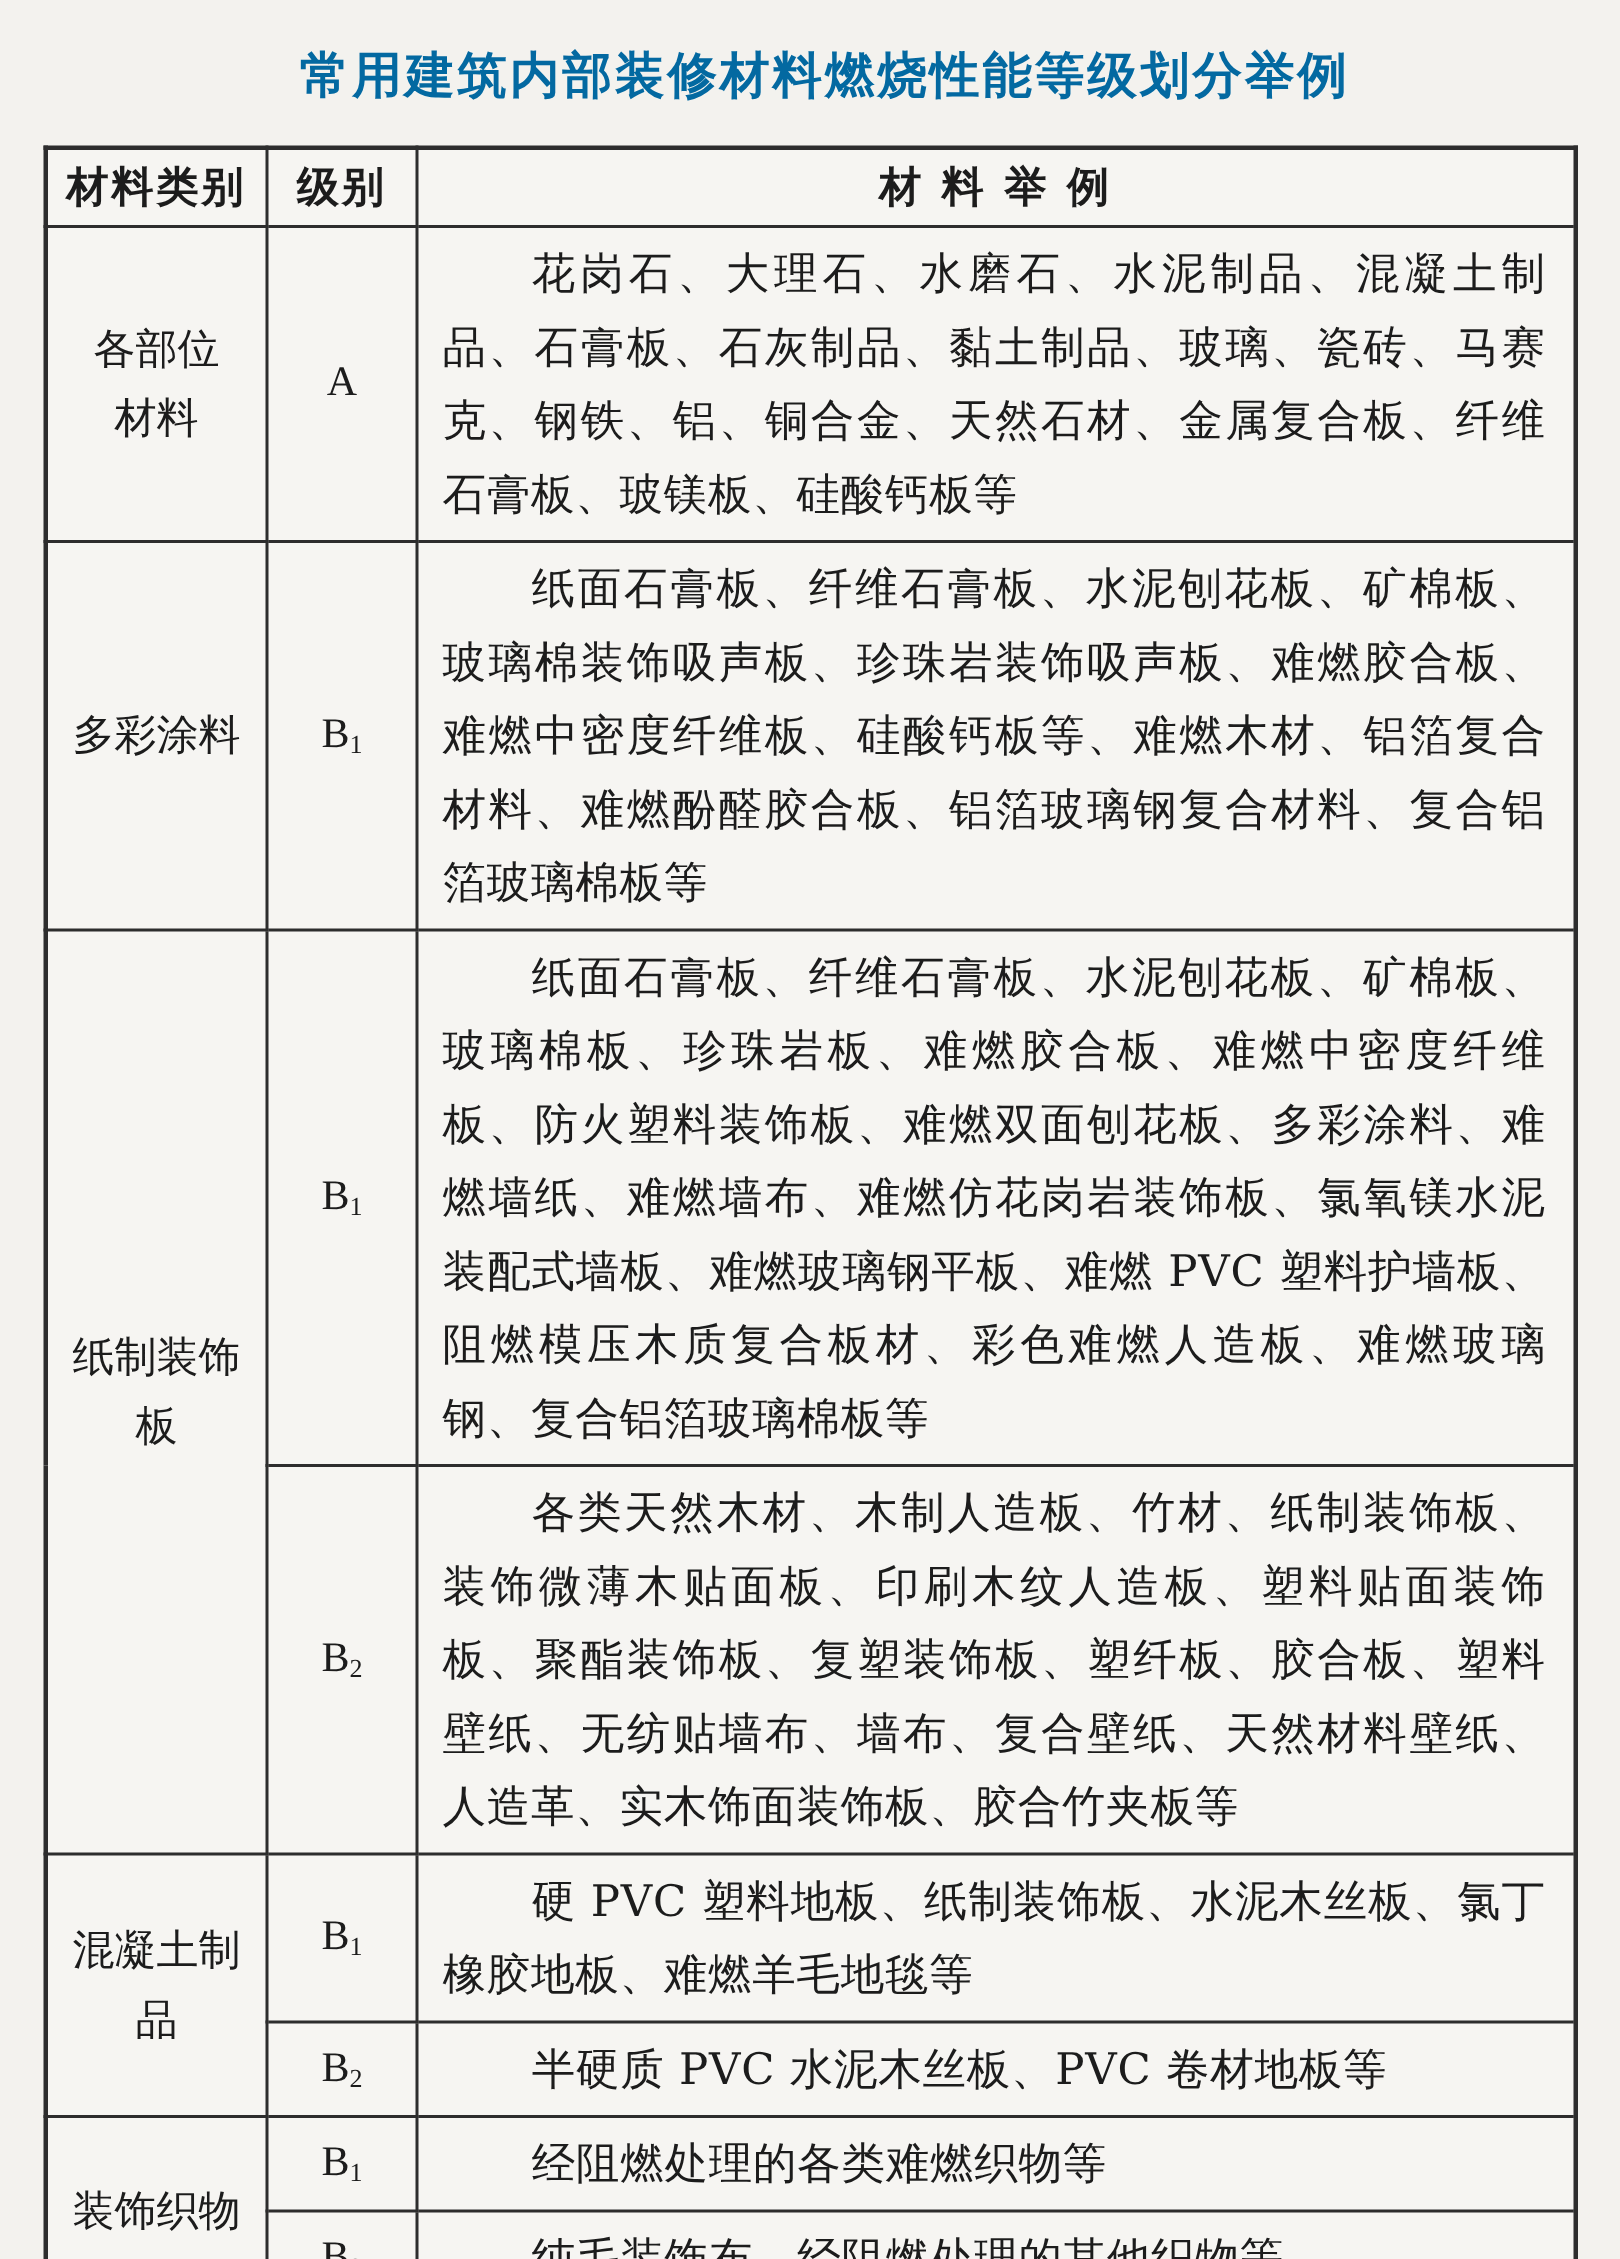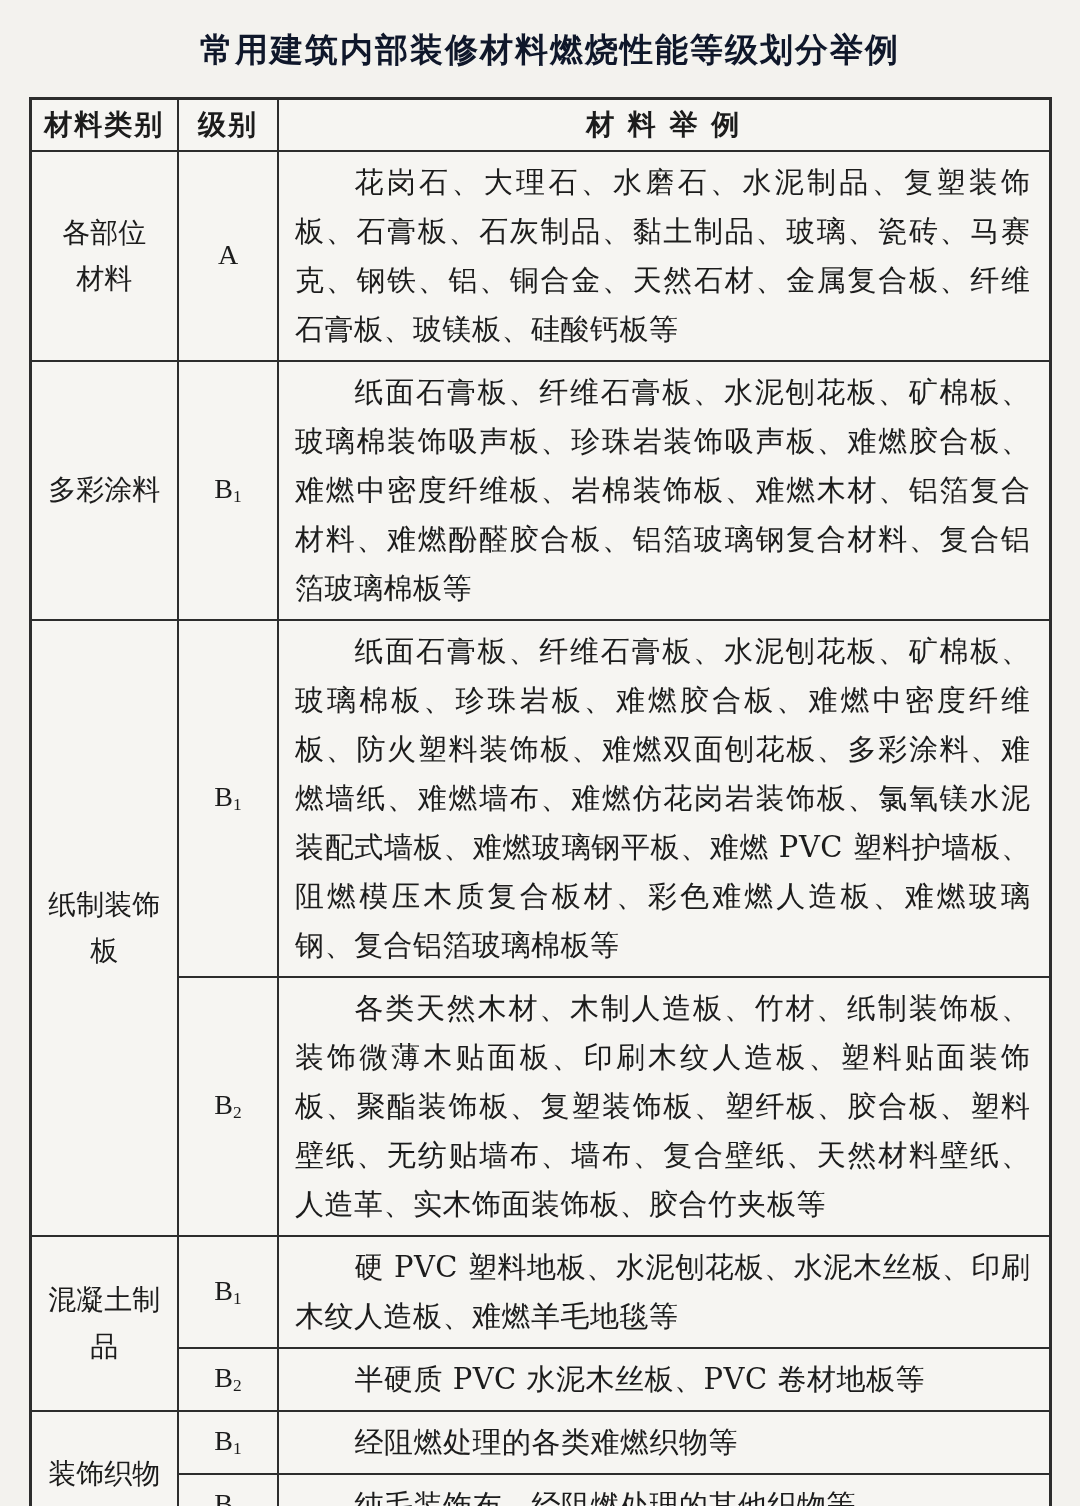--- a/index.html
+++ b/index.html
@@ -9,21 +9,21 @@
     color:#1c1c1c;
     font-family:"DejaVu Serif","Liberation Serif",serif;
     position:relative;
   }
   .page-title{
     text-align:center;
     font-weight:bold;
     font-size:33px;
     letter-spacing:2px;
     padding-top:28px;
-    color:#0f172a;
+    color:#0369a1;
     margin-left:20px;
   }
   table.materials{
     border-collapse:collapse;
     table-layout:fixed;
     width:1020px;
     margin:24px auto 0 auto;
     border:3px solid #2d2d2d;
     border-bottom-width:5px;
     background:#f6f5f2;
@@ -94,29 +94,29 @@
       <th class="hdr">材 料 举 例</th>
     </tr>
   </thead>
   <tbody>
 
     <tr class="h-a">
       <td class="cat">各部位
 材料</td>
       <td class="lvl"><span>A</span><sub></sub></td>
       <td class="ex">
-          <p>花岗石、大理石、水磨石、水泥制品、复塑装饰板、石膏板、石灰制品、黏土制品、玻璃、瓷砖、马赛克、钢铁、铝、铜合金、天然石材、金属复合板、纤维石膏板、玻镁板、硅酸钙板等</p>
+          <p>花岗石、大理石、水磨石、水泥制品、混凝土制品、石膏板、石灰制品、黏土制品、玻璃、瓷砖、马赛克、钢铁、铝、铜合金、天然石材、金属复合板、纤维石膏板、玻镁板、硅酸钙板等</p>
         </td>
     </tr>
 
     <tr class="h-ceil">
       <td class="cat">多彩涂料</td>
       <td class="lvl"><span>B</span><sub>1</sub></td>
       <td class="ex">
-          <p>纸面石膏板、纤维石膏板、水泥刨花板、矿棉板、玻璃棉装饰吸声板、珍珠岩装饰吸声板、难燃胶合板、难燃中密度纤维板、岩棉装饰板、难燃木材、铝箔复合材料、难燃酚醛胶合板、铝箔玻璃钢复合材料、复合铝箔玻璃棉板等</p>
+          <p>纸面石膏板、纤维石膏板、水泥刨花板、矿棉板、玻璃棉装饰吸声板、珍珠岩装饰吸声板、难燃胶合板、难燃中密度纤维板、硅酸钙板等、难燃木材、铝箔复合材料、难燃酚醛胶合板、铝箔玻璃钢复合材料、复合铝箔玻璃棉板等</p>
         </td>
     </tr>
 
     <tr class="h-w1">
       <td class="cat" rowspan="2">纸制装饰板</td>
       <td class="lvl"><span>B</span><sub>1</sub></td>
       <td class="ex">
           <p>纸面石膏板、纤维石膏板、水泥刨花板、矿棉板、玻璃棉板、珍珠岩板、难燃胶合板、难燃中密度纤维板、防火塑料装饰板、难燃双面刨花板、多彩涂料、难燃墙纸、难燃墙布、难燃仿花岗岩装饰板、氯氧镁水泥装配式墙板、难燃玻璃钢平板、难燃 PVC 塑料护墙板、阻燃模压木质复合板材、彩色难燃人造板、难燃玻璃钢、复合铝箔玻璃棉板等</p>
         </td>
     </tr>
@@ -124,21 +124,21 @@
       <td class="lvl"><span>B</span><sub>2</sub></td>
       <td class="ex">
           <p>各类天然木材、木制人造板、竹材、纸制装饰板、装饰微薄木贴面板、印刷木纹人造板、塑料贴面装饰板、聚酯装饰板、复塑装饰板、塑纤板、胶合板、塑料壁纸、无纺贴墙布、墙布、复合壁纸、天然材料壁纸、人造革、实木饰面装饰板、胶合竹夹板等</p>
         </td>
     </tr>
 
     <tr class="h-f1">
       <td class="cat" rowspan="2">混凝土制品</td>
       <td class="lvl"><span>B</span><sub>1</sub></td>
       <td class="ex">
-          <p>硬 PVC 塑料地板、水泥刨花板、水泥木丝板、印刷木纹人造板、难燃羊毛地毯等</p>
+          <p>硬 PVC 塑料地板、纸制装饰板、水泥木丝板、氯丁橡胶地板、难燃羊毛地毯等</p>
         </td>
     </tr>
     <tr class="h-f2">
       <td class="lvl"><span>B</span><sub>2</sub></td>
       <td class="ex">
           <p>半硬质 PVC 水泥木丝板、PVC 卷材地板等</p>
         </td>
     </tr>
 
     <tr class="h-t1">

